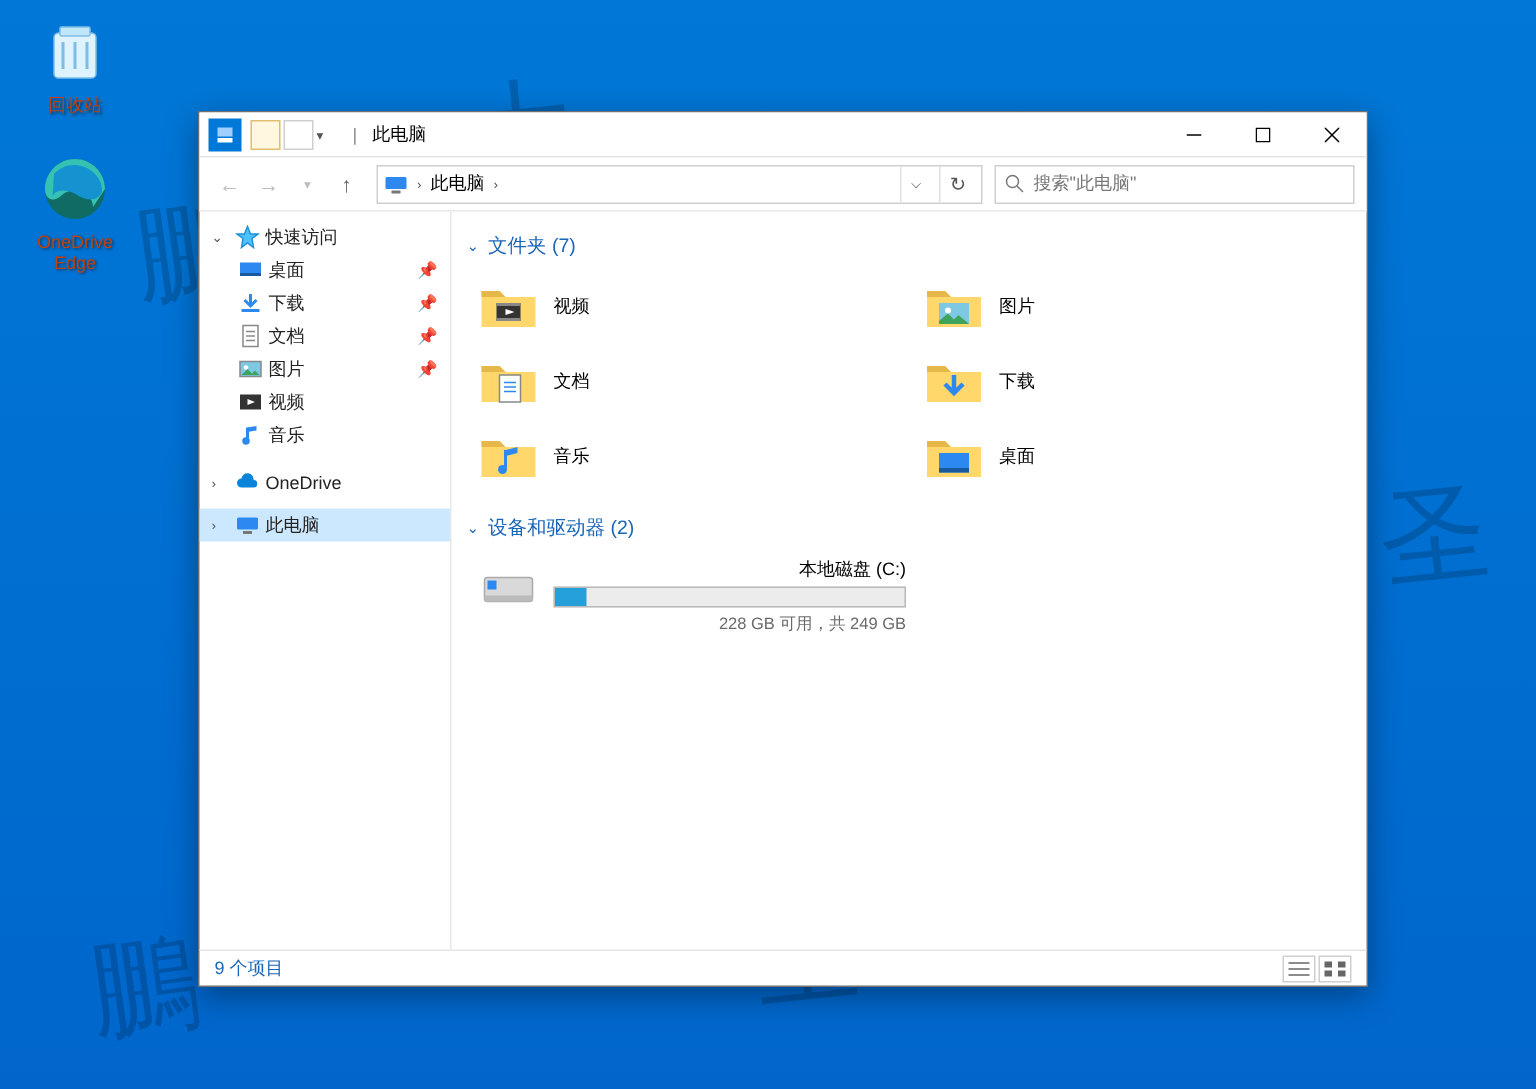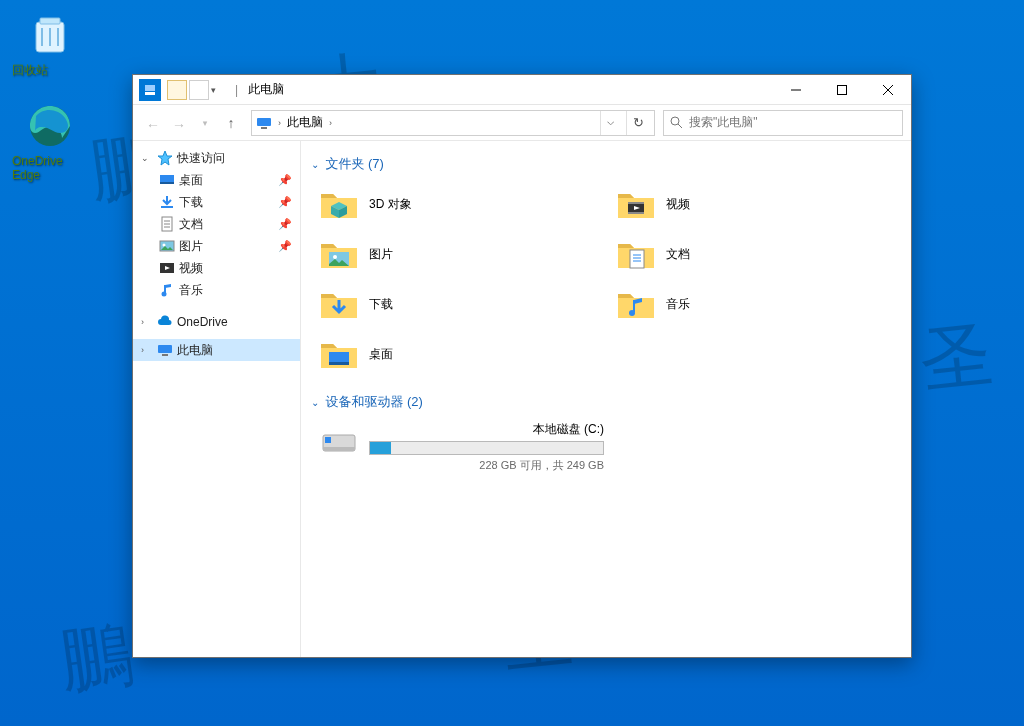--- a/index.html
+++ b/index.html
@@ -1,18 +1,18 @@
 <!DOCTYPE html>
 <html><head>
 <meta charset="utf-8">
 <style>
 * { margin: 0; padding: 0; box-sizing: border-box; font-family: "Microsoft YaHei", "Segoe UI", sans-serif; }
 body { width: 1024px; height: 726px; background: linear-gradient(180deg, #0078d7 0%, #0066cc 100%); overflow: hidden; position: relative; }
 
-.desktop-icon { position: absolute; width: 76px; color: #4d7c0f; font-size: 12px; cursor: pointer; }
+.desktop-icon { position: absolute; width: 76px; text-align: center; color: #c2410c; font-size: 12px; cursor: pointer; }
 .desktop-icon .icon-box { width: 48px; height: 48px; margin: 0 auto 4px; }
 .desktop-icon .label { text-shadow: 1px 1px 2px rgba(0,0,0,.6); word-break: break-word; }
 
 .window { position: absolute; left: 132px; top: 74px; width: 780px; height: 584px; background: #fff; border: 1px solid #707070; box-shadow: 0 6px 20px rgba(0,0,0,.35); display: flex; flex-direction: column; }
 
 .titlebar { height: 30px; display: flex; align-items: center; background: #fff; border-bottom: 1px solid #e5e5e5; position: relative; }
 .titlebar-left { display: flex; align-items: center; padding-left: 6px; gap: 2px; }
 .titlebar-sysmenu { width: 22px; height: 22px; background: #0078d7; display: flex; align-items: center; justify-content: center; }
 .titlebar-qat { display: flex; align-items: center; gap: 2px; padding: 0 4px; }
 .titlebar-qat-item { width: 20px; height: 20px; border: 1px solid #cfcfcf; background: #fff; }
@@ -282,32 +282,20 @@
       <div class="grouphdr">
         <span class="chev">⌄</span>
         <span>文件夹 (7)</span>
       </div>
       <div class="filegrid">
         <div class="fileitem">
           <div class="bigicon">
               <svg viewBox="0 0 40 40">
                 <path d="M2 10h12l4 4h20v20H2z" fill="#ffd76a"></path>
                 <path d="M2 10h12l4 4H2z" fill="#e6b84a"></path>
-                <polygon points="20,18 28,22 20,26 12,22" fill="#4fc1c1"></polygon>
-                <polygon points="20,26 28,22 28,30 20,34" fill="#2d9c9c"></polygon>
-                <polygon points="20,26 12,22 12,30 20,34" fill="#3aabab"></polygon>
-              </svg>
-            </div>
-          <div class="txt">3D 对象</div>
-        </div>
-        <div class="fileitem">
-          <div class="bigicon">
-              <svg viewBox="0 0 40 40">
-                <path d="M2 10h12l4 4h20v20H2z" fill="#ffd76a"></path>
-                <path d="M2 10h12l4 4H2z" fill="#e6b84a"></path>
                 <rect x="12" y="18" width="16" height="12" fill="#333"></rect>
                 <rect x="12" y="18" width="16" height="2" fill="#888"></rect>
                 <rect x="12" y="28" width="16" height="2" fill="#888"></rect>
                 <polygon points="18,22 24,24 18,26" fill="#fff"></polygon>
               </svg>
             </div>
           <div class="txt">视频</div>
         </div>
         <div class="fileitem">
           <div class="bigicon">
@@ -387,14 +375,34 @@
             <div class="bar">
                 <div class="fill" style="width:9%;"></div>
               </div>
             <div class="sub">228 GB 可用，共 249 GB</div>
           </div>
         </div>
       </div>
     </div>
   </div>
 
+  <div class="statusbar">
+    <span>9 个项目</span>
+    <div class="viewbtns">
+      <div class="vb">
+          <svg width="20" height="16" viewBox="0 0 20 16">
+            <line x1="3" y1="4" x2="17" y2="4" stroke="#666"></line>
+            <line x1="3" y1="8" x2="17" y2="8" stroke="#666"></line>
+            <line x1="3" y1="12" x2="17" y2="12" stroke="#666"></line>
+          </svg>
+        </div>
+      <div class="vb">
+          <svg width="20" height="16" viewBox="0 0 20 16">
+            <rect x="3" y="3" width="5" height="4" fill="#666"></rect>
+            <rect x="12" y="3" width="5" height="4" fill="#666"></rect>
+            <rect x="3" y="9" width="5" height="4" fill="#666"></rect>
+            <rect x="12" y="9" width="5" height="4" fill="#666"></rect>
+          </svg>
+        </div>
+    </div>
+  </div>
 
 </div>
 
 </body></html>

